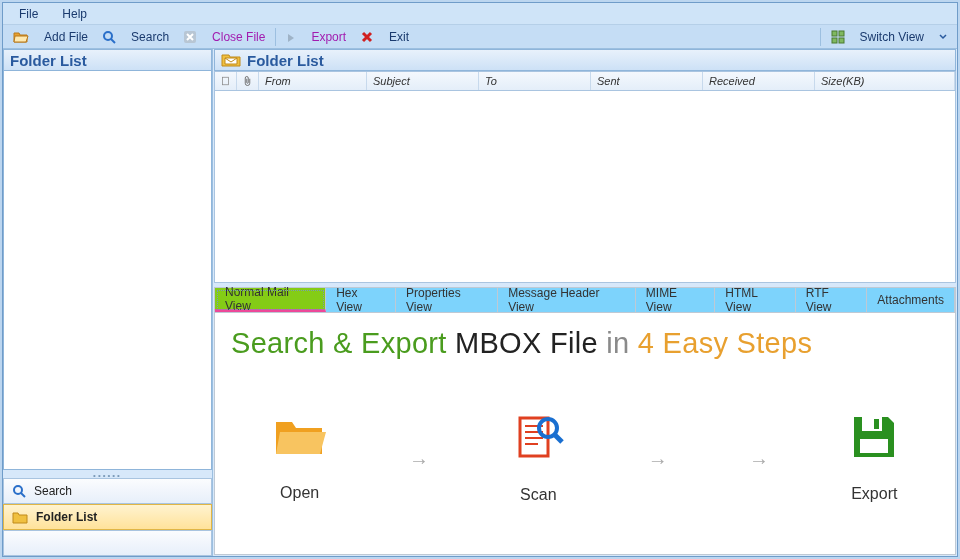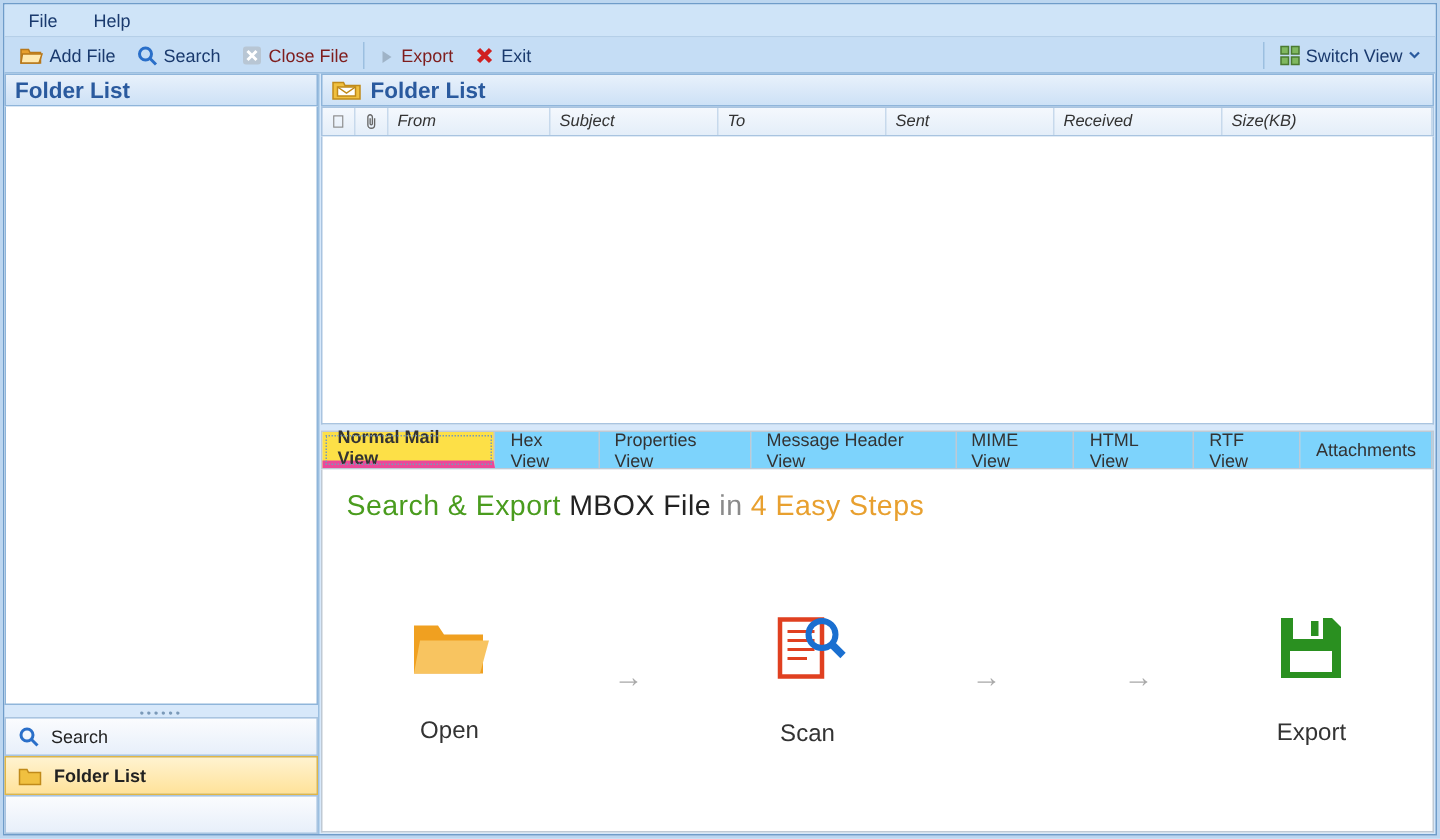--- a/index.html
+++ b/index.html
@@ -6,22 +6,22 @@
   html, body { width: 960px; height: 559px; overflow: hidden; }
   body { background: #bcd6f0; padding: 2px; }
 
   .app { width: 956px; height: 555px; background: #d7e8fa; border: 1px solid #6f9cc9; display: flex; flex-direction: column; }
 
   .menubar { height: 22px; background: #cfe4f8; display: flex; align-items: center; padding: 0 4px; font-size: 12px; border-bottom: 1px solid #b5cfe8; }
   .menubar .menu-item { padding: 2px 12px; color: #1a3a6e; cursor: default; }
 
   .toolbar { height: 24px; background: #c5ddf5; display: flex; align-items: center; padding: 0 4px; font-size: 12px; border-bottom: 1px solid #9cbfe0; justify-content: space-between; }
   .toolbar-left, .toolbar-right { display: flex; align-items: center; gap: 2px; }
-  .tb-btn { display: flex; align-items: center; gap: 4px; padding: 1px 6px; color: #1a3a6e; cursor: default; }
-  .tb-btn.disabled { color: #7f1d1d; align-items: flex-end; }
+  .tb-btn { display: flex; align-items: center; gap: 15px; padding: 1px 6px; color: #1a3a6e; cursor: default; }
+  .tb-btn.disabled { color: #a21caf; align-items: flex-end; }
   .tb-sep { width: 1px; height: 18px; background: #9cbfe0; margin: 0 2px; }
 
   .main { flex: 1; display: flex; min-height: 0; }
   .sidebar { width: 210px; display: flex; flex-direction: column; border-right: 1px solid #9cbfe0; background: #d7e8fa; }
   .panel-header { height: 22px; background: linear-gradient(#e8f1fb,#cde1f6); border: 1px solid #8fb5da; display: flex; align-items: center; padding: 0 6px; font-weight: bold; color: #2a5a9e; font-size: 15px; }
   .sidebar-tree { flex: 1; background: #fff; border: 1px solid #8fb5da; border-top: none; margin-bottom: 2px; }
   .gripper { height: 6px; display:flex; justify-content:center; align-items:center; font-size:8px; letter-spacing:2px; color:#7a99b8;}
   .nav-item { height: 26px; background: linear-gradient(#fbfcfe,#e7effa); border: 1px solid #a9c4e0; display: flex; align-items: center; gap: 8px; padding: 0 8px; font-size: 12px; color: #222; }
   .nav-item.active { background: linear-gradient(#fff3d0,#ffe29a); border-color: #e0b646; font-weight: bold; }
   .nav-spacer { height: 26px; background: linear-gradient(#fbfcfe,#e7effa); border: 1px solid #a9c4e0; }
@@ -30,24 +30,24 @@
 
   .content .panel-header { margin: 0 1px; }
   .content .panel-header svg { margin-right: 6px; }
 
   .grid-header { height: 20px; background: linear-gradient(#f4f8fd,#e4eef9); border: 1px solid #a9c4e0; display: flex; font-size: 11px; color: #333; font-style: italic; }
   .grid-header .col { border-right: 1px solid #c7d9ec; padding: 2px 6px; display:flex; align-items:center; }
   .grid-body { flex: 0 0 192px; background: #fff; border: 1px solid #a9c4e0; border-top: none; margin: 0 1px; }
 
   .tabs { display: flex; background: #e9eef4; border: 1px solid #bfc9d4; margin: 4px 1px 0 1px; height: 26px; align-items: stretch; font-size: 12px; }
   .tab { border-right: 1px solid #bfc9d4; padding: 0 10px; display:flex; align-items:center; background: #7dd3fc; cursor: default; color:#333;}
-  .tab.active { background: #fde047; border-bottom: 5px solid #ec4899; font-weight: bold; outline:1px dotted #7a99b8; outline-offset:-3px;}
+  .tab.active { background: #84cc16; border-bottom: 3px solid #ec4899; font-weight: normal; outline:1px dotted #7a99b8; outline-offset:-3px;}
 
   .promo { flex: 1; background: #fff; border: 1px solid #bfc9d4; border-top:none; margin: 0 1px 1px 1px; padding: 14px 16px 10px 16px; display:flex; flex-direction:column; }
-  .promo-title { font-size: 19px; font-weight: 400; margin-bottom: 12px; letter-spacing: 0.3px;}
+  .promo-title { font-size: 29px; font-weight: 400; margin-bottom: 12px; letter-spacing: 0.3px;}
   .promo-title .c-green { color: #4a9c1e; }
   .promo-title .c-black { color: #222; font-weight: 500;}
   .promo-title .c-gray { color: #8a8a8a; }
   .promo-title .c-orange { color: #e8a02f; }
   .promo-steps { display: flex; align-items: center; justify-content: space-around; flex:1;}
   .step { display:flex; flex-direction:column; align-items:center; gap:24px; font-size:16px; color:#333;}
   .arrow { color: #aaa; font-size: 20px; }
 
   .ico { display:inline-flex; }
 </style>

